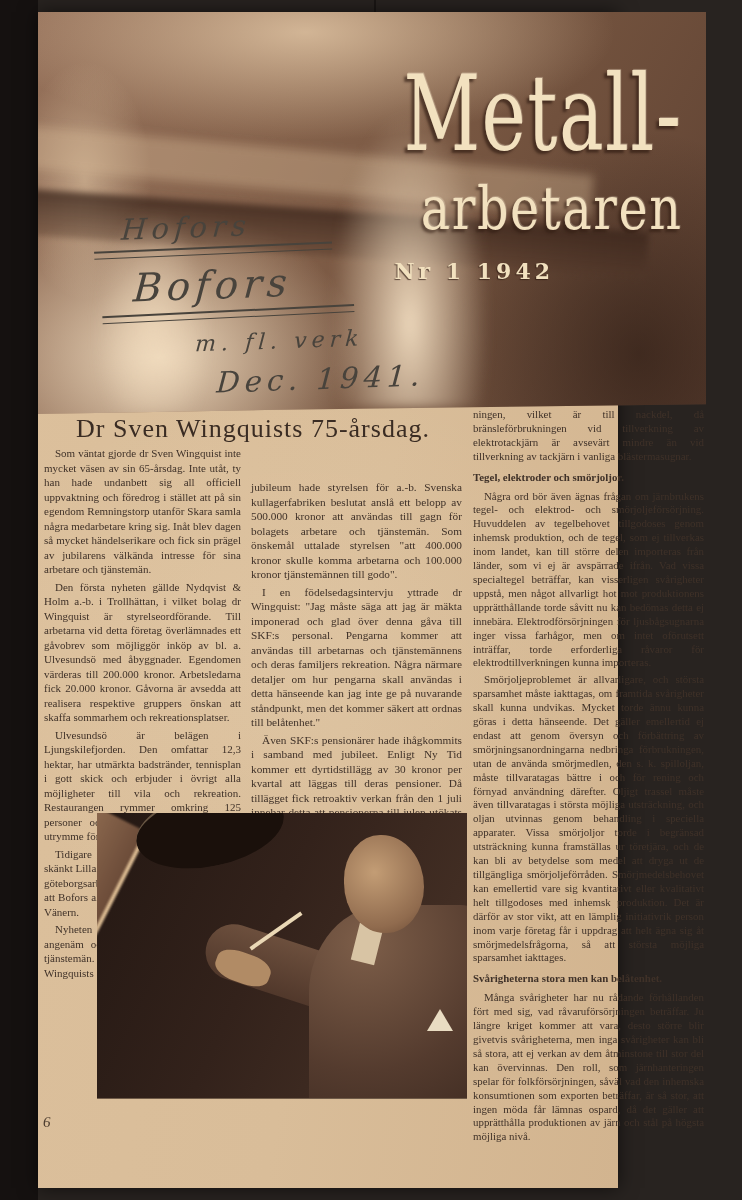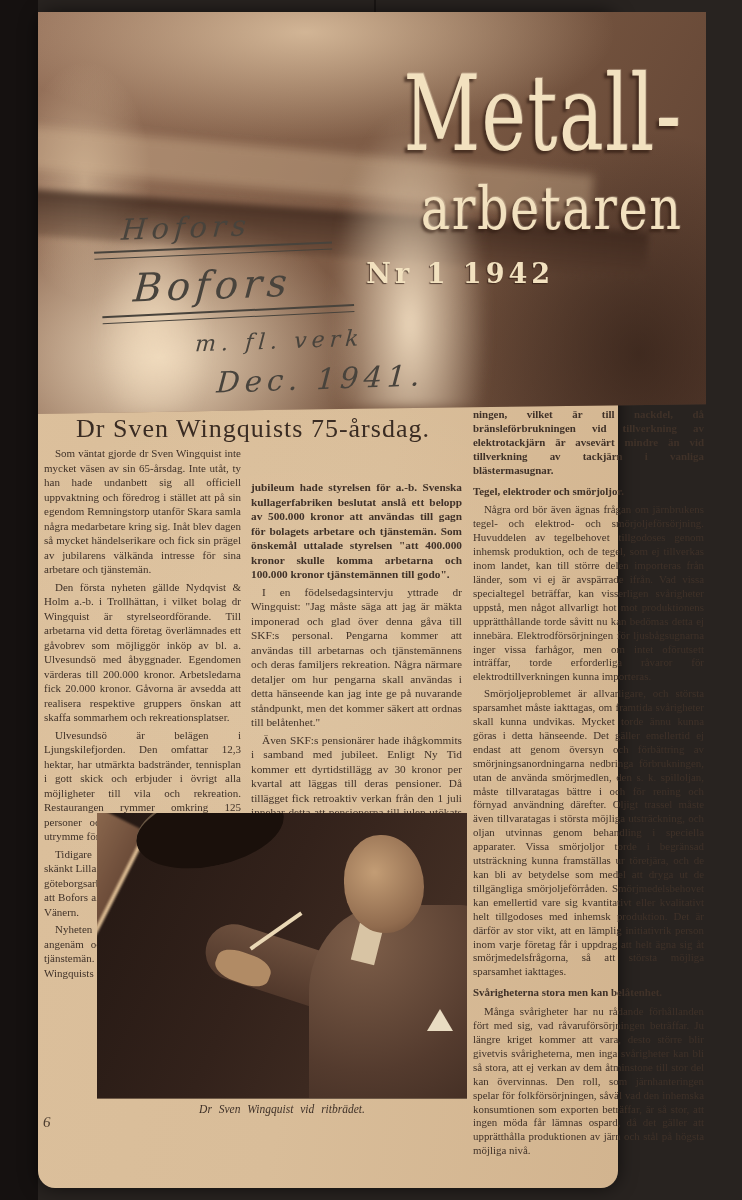--- a/index.html
+++ b/index.html
@@ -10,21 +10,20 @@
   }
   .scan-edge-left{position:absolute;left:0;top:0;width:38px;height:1200px;background:#151110;}
   .scan-crease{position:absolute;left:374px;top:0;width:2px;height:14px;background:rgba(0,0,0,0.35);}
 
   .magazine-page{
     position:absolute;left:38px;top:12px;width:580px;height:1176px;
     background:
       radial-gradient(ellipse 500px 400px at 45% 55%, rgba(255,243,220,0.12), transparent 70%),
       linear-gradient(100deg,#dcc09c 0%,#d9bd99 55%,#d2b48f 100%);
     box-shadow:0 0 18px rgba(0,0,0,0.6);
-    border-radius:17px;
   }
 
   
   .header-photo{
     position:absolute;left:0;top:0;width:668px;height:402px;overflow:hidden;
     background:
       radial-gradient(ellipse 300px 225px at 18% 86%, rgba(243,223,194,0.95), rgba(243,223,194,0) 68%),
       radial-gradient(ellipse 95px 170px at 7% 42%, rgba(236,211,176,0.55), transparent 70%),
       radial-gradient(ellipse 430px 150px at 40% 5%, rgba(231,204,170,0.78), transparent 72%),
       radial-gradient(ellipse 280px 320px at 90% 85%, rgba(33,19,13,0.55), transparent 70%),
@@ -39,41 +38,41 @@
     background:radial-gradient(ellipse at 50% 72%, rgba(246,226,197,0.92), rgba(246,226,197,0) 70%);filter:blur(6px);}
   .header-flame-2{position:absolute;left:60px;top:200px;width:110px;height:200px;
     background:radial-gradient(ellipse at 50% 60%, rgba(240,218,188,0.75), rgba(240,218,188,0) 72%);filter:blur(7px);}
 
   .masthead{position:absolute;top:50px;right:24px;text-align:right;color:#f2e1bf;
     font-family:"DejaVu Serif",serif;line-height:1;}
   .masthead-line1{font-size:104px;letter-spacing:2px;transform:scaleX(0.72);transform-origin:100% 50%;
     text-shadow:-4px 3px 3px rgba(46,26,17,0.65), 1px -1px 1px rgba(255,242,214,0.35);}
   .masthead-line2{font-size:60px;letter-spacing:2px;margin-top:12px;transform:scaleX(0.82);transform-origin:100% 50%;
     text-shadow:-3px 3px 3px rgba(46,26,17,0.6), 1px -1px 1px rgba(255,242,214,0.3);}
-  .masthead-issue{font-size:27px;font-weight:bold;letter-spacing:4px;margin-top:22px;margin-right:128px;
+  .masthead-issue{font-size:22px;font-weight:bold;letter-spacing:4px;margin-top:22px;margin-right:128px;
     text-shadow:-1px 1px 1px rgba(46,26,17,0.7);}
 
   
   .handwriting{position:absolute;left:58px;top:196px;width:330px;color:#48433c;
     font-family:"DejaVu Serif",serif;font-style:italic;transform:rotate(-2deg);}
   .hw-word{letter-spacing:5px;transform:skewX(-6deg);}
   .hw-line1{font-size:29px;margin-left:28px;}
   .hw-line2{font-size:39px;margin-left:38px;margin-top:8px;}
   .hw-line3{font-size:22px;margin-left:98px;margin-top:12px;}
   .hw-line4{font-size:29px;margin-left:118px;margin-top:10px;}
   .hw-underline{height:5px;border-top:2px solid #48433c;border-bottom:1px solid #48433c;margin-top:3px;}
   .hw-underline-1{width:238px;transform:rotate(-0.5deg);}
   .hw-underline-2{width:252px;margin-left:6px;transform:rotate(-0.8deg);}
 
   
   .article-title{position:absolute;left:6px;top:402px;width:418px;text-align:center;
     font-size:26px;color:#3a2c23;letter-spacing:1px;}
   .col{position:absolute;color:#3f3128;text-align:justify;}
   .col p{margin:0 0 3px 0;text-indent:11px;}
-  .col p.no-indent{text-indent:0;font-weight:bold;}
+  .col p.no-indent{text-indent:0;}
   .col-1{left:6px;top:434px;width:197px;font-size:11px;line-height:14.5px;}
   .col-2{left:213px;top:434px;width:211px;font-size:11.3px;line-height:14.5px;margin-top:34px;}
   .col-3{left:435px;top:396px;width:231px;font-size:10.9px;line-height:13.9px;}
   .subhead{font-weight:bold;text-align:left;margin:7px 0 5px 0;}
 
   
   .portrait-photo{position:absolute;left:59px;top:801px;width:370px;height:285px;overflow:hidden;
     background:
       radial-gradient(ellipse 170px 130px at 90% 78%, rgba(195,155,118,0.45), transparent 70%),
       linear-gradient(115deg,#241813 0%,#33221b 45%,#4a3428 100%);
@@ -167,16 +166,15 @@
     <div class="photo-lamp"></div>
     <div class="photo-figure-arm"></div>
     <div class="photo-figure-body"></div>
     <div class="photo-figure-collar"></div>
     <div class="photo-pocket-square"></div>
     <div class="photo-figure-head"></div>
     <div class="photo-hand"></div>
     <div class="photo-pencil"></div>
   </div>
 
-  <div class="photo-caption">Dr Sven Wingquist vid ritbrädet.</div>
   <div class="page-number">6</div>
 
 </div>
 
 </body></html>

